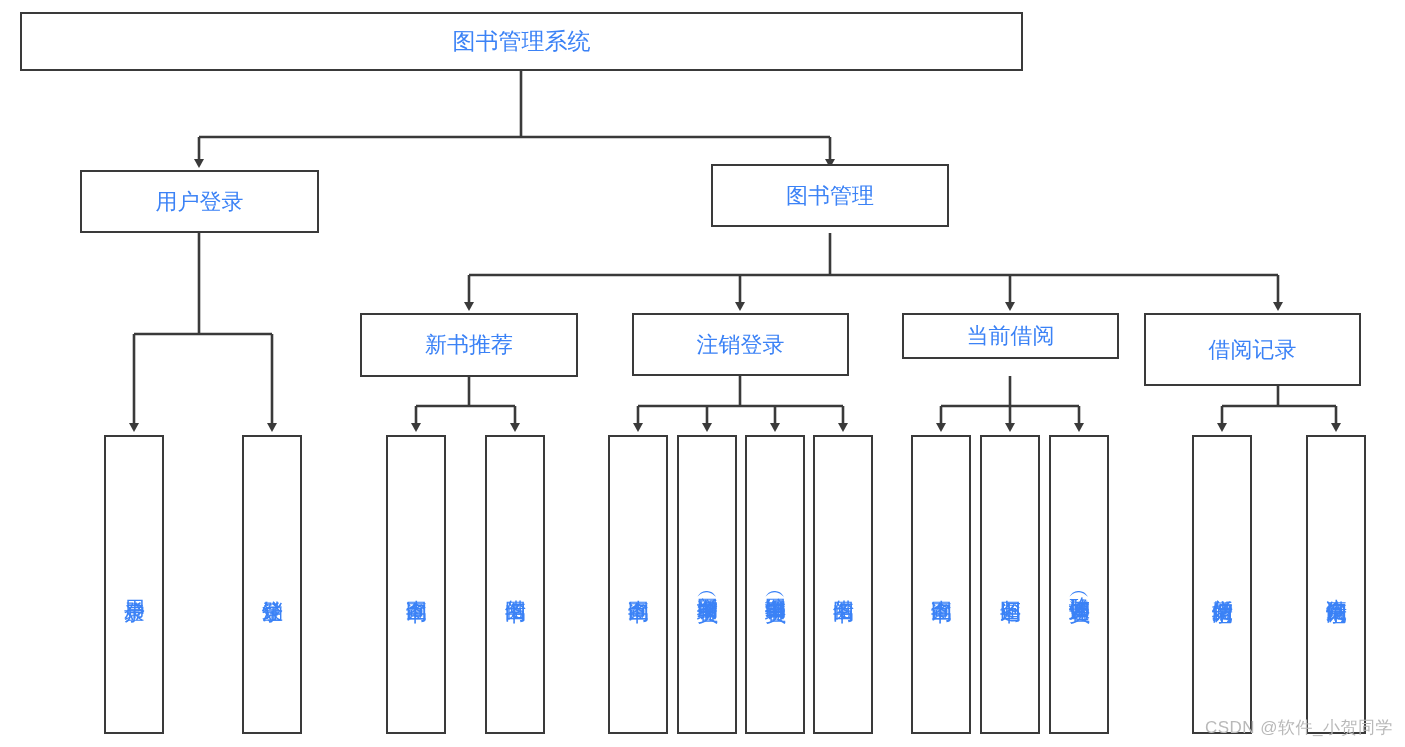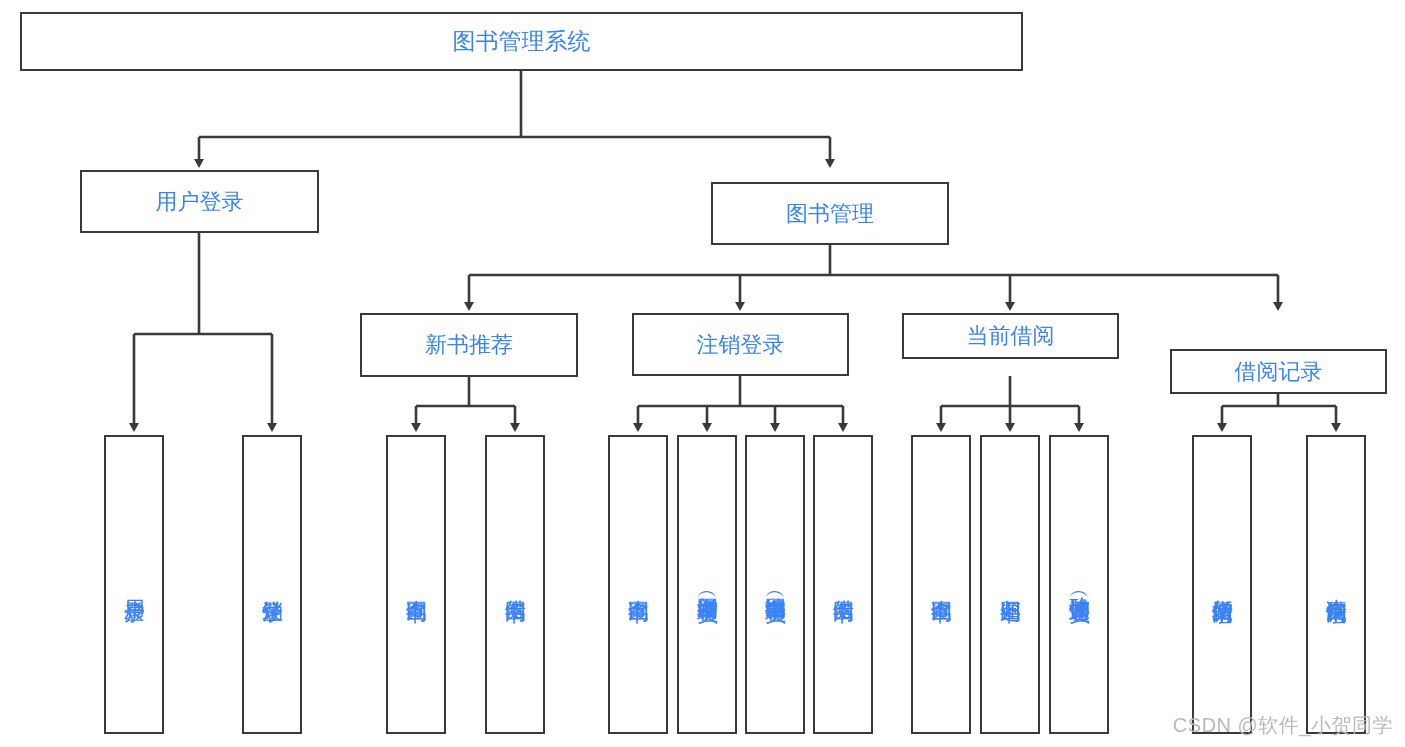--- a/index.html
+++ b/index.html
@@ -53,21 +53,21 @@
   }
   .node.vert > span {
     writing-mode: vertical-rl;
     text-orientation: upright;
     display: block;
   }
   .watermark {
     position: absolute;
     right: 12px;
     bottom: 8px;
-    font-size: 20px;
+    font-size: 17px;
     color: #b9b9b9;
     letter-spacing: 0.5px;
     white-space: nowrap;
   }
 </style>
 </head>
 <body>
 
 <div id="canvas">
 
@@ -122,37 +122,37 @@
   </svg>
 
   <div class="node root" style="left:20px; top:12px; width:1003px; height:59px;">
     <span>图书管理系统</span>
   </div>
 
   <div class="node horiz" style="left:80px; top:170px; width:239px; height:63px;">
     <span>用户登录</span>
   </div>
 
-  <div class="node horiz" style="left:711px; top:182px; width:238px; height:63px;">
+  <div class="node horiz" style="left:711px; top:164px; width:238px; height:63px;">
     <span>图书管理</span>
   </div>
 
   <div class="node horiz" style="left:360px; top:313px; width:218px; height:64px;">
     <span>新书推荐</span>
   </div>
 
   <div class="node horiz" style="left:632px; top:313px; width:217px; height:63px;">
     <span>注销登录</span>
   </div>
 
   <div class="node horiz" style="left:902px; top:313px; width:217px; height:46px;">
     <span>当前借阅</span>
   </div>
 
-  <div class="node horiz" style="left:1170px; top:313px; width:217px; height:45px;margin-top:36px;">
+  <div class="node horiz" style="left:1144px; top:313px; width:217px; height:73px;">
     <span>借阅记录</span>
   </div>
 
   <div class="node vert" style="left:104px; top:435px; width:60px; height:299px;">
     <span>用户登录</span>
   </div>
 
   <div class="node vert" style="left:242px; top:435px; width:60px; height:299px;">
     <span>注销登录</span>
   </div>

